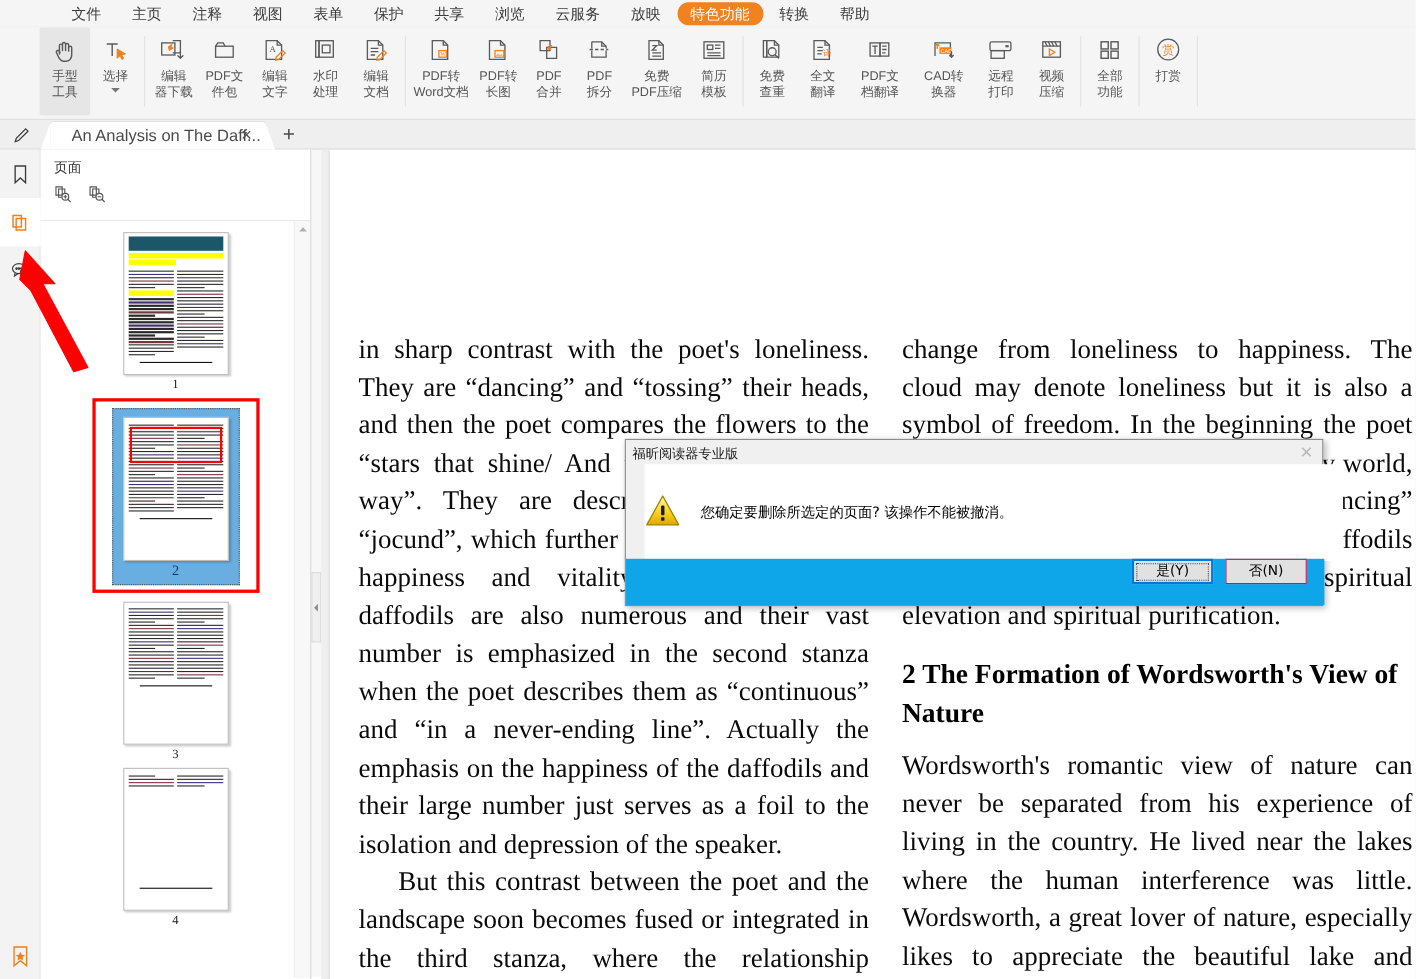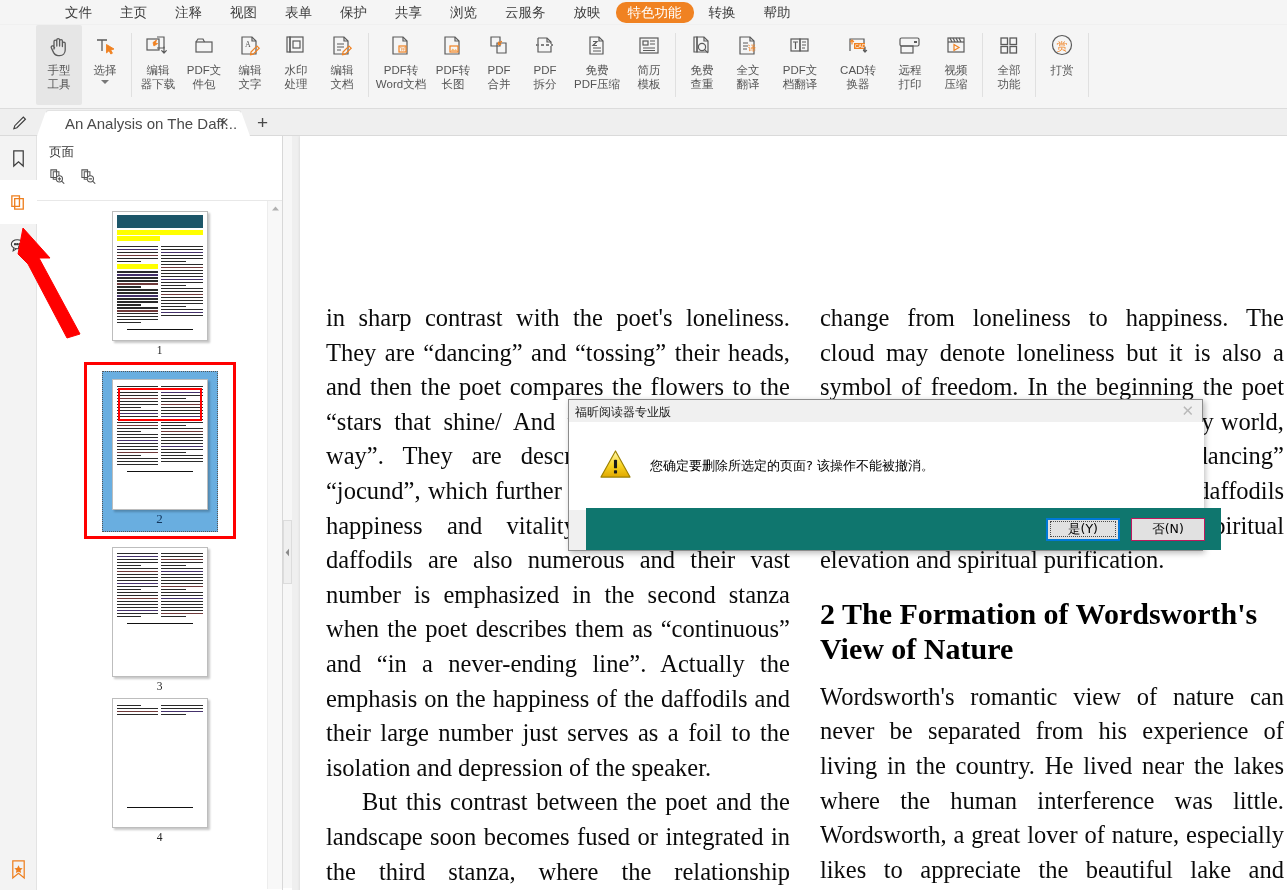--- a/index.html
+++ b/index.html
@@ -270,21 +270,21 @@
     font-size: 24.5px;
     line-height: 34.6px;
     color: #0a0a0a;
     text-align: justify;
     text-justify: inter-word;
     hyphens: none;
   }
   .col p.indent { text-indent: 36px; }
   .col h2 {
     margin: 18px 0 14px 0;
-    font-size: 30px;
+    font-size: 25px;
     line-height: 35px;
     font-weight: bold;
     color: #000;
   }
 
   
   .dlg {
     position: absolute;
     left: 568px; top: 399px;
     width: 635px; height: 152px;
@@ -296,36 +296,35 @@
   .dlg-title {
     position: absolute; left: 6px; top: 4px;
     font-size: 12px; color: #1a1a1a;
     font-family: "DejaVu Sans", sans-serif;
   }
   .dlg-close {
     position: absolute; right: 8px; top: 4px;
     font-size: 15px; color: #b9b9b9; line-height: 15px;
   }
   .dlg-body {
-    position: absolute; left: 0; top: 22px;
+    position: absolute; left: 17px; top: 22px;
     width: 635px; height: 88px;
     background: #ffffff;
     display: flex; align-items: center;
-    padding-left: 30px;
   }
   .dlg-msg {
     font-size: 13px; color: #000;
     margin-left: 18px;
     font-family: "DejaVu Sans", sans-serif;
   }
   .dlg-footer {
-    position: absolute; left: 17px; bottom: 0;
+    position: absolute; left: 0; bottom: 0;
     width: 635px; height: 42px;
-    background: #0f766e;
-    display: flex; align-items: center; justify-content: flex-end;
+    background: #0ea5e9;
+    display: flex; align-items: flex-start; justify-content: flex-end;
     padding-right: 16px; gap: 11px;
   }
   .dlg-btn {
     width: 74px; height: 23px;
     background: #e1e1e1;
     border: 1px solid #be185d;
     font-size: 12.5px;
     color: #000;
     display: flex; align-items: center; justify-content: center;
     font-family: "DejaVu Sans", sans-serif;

